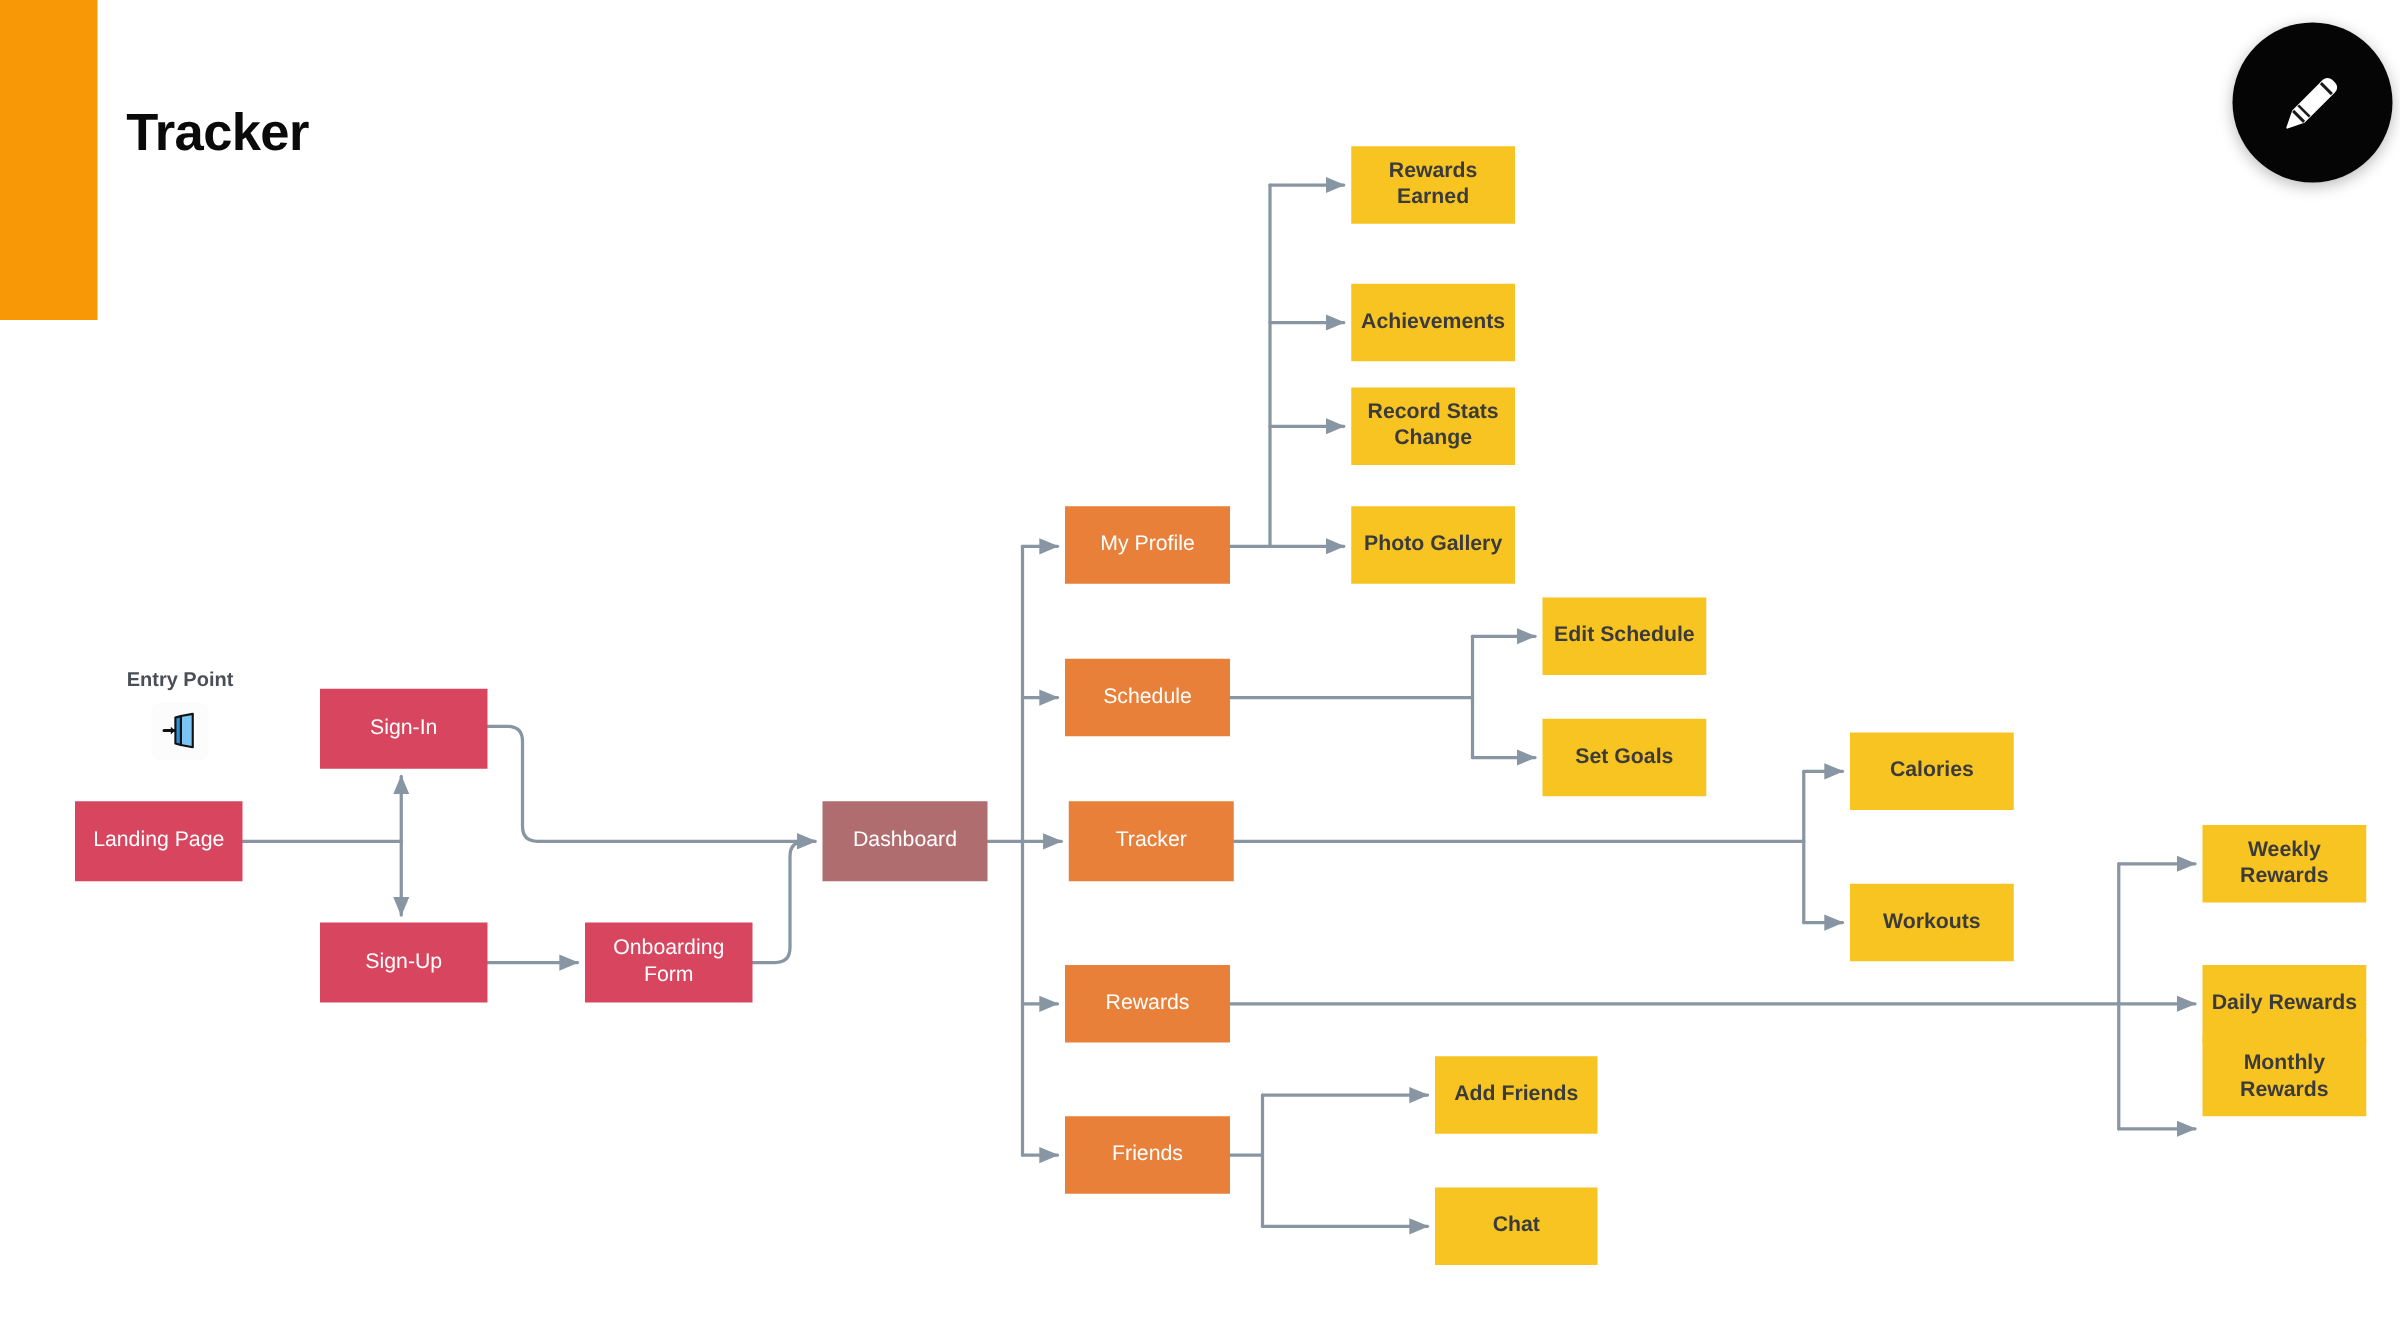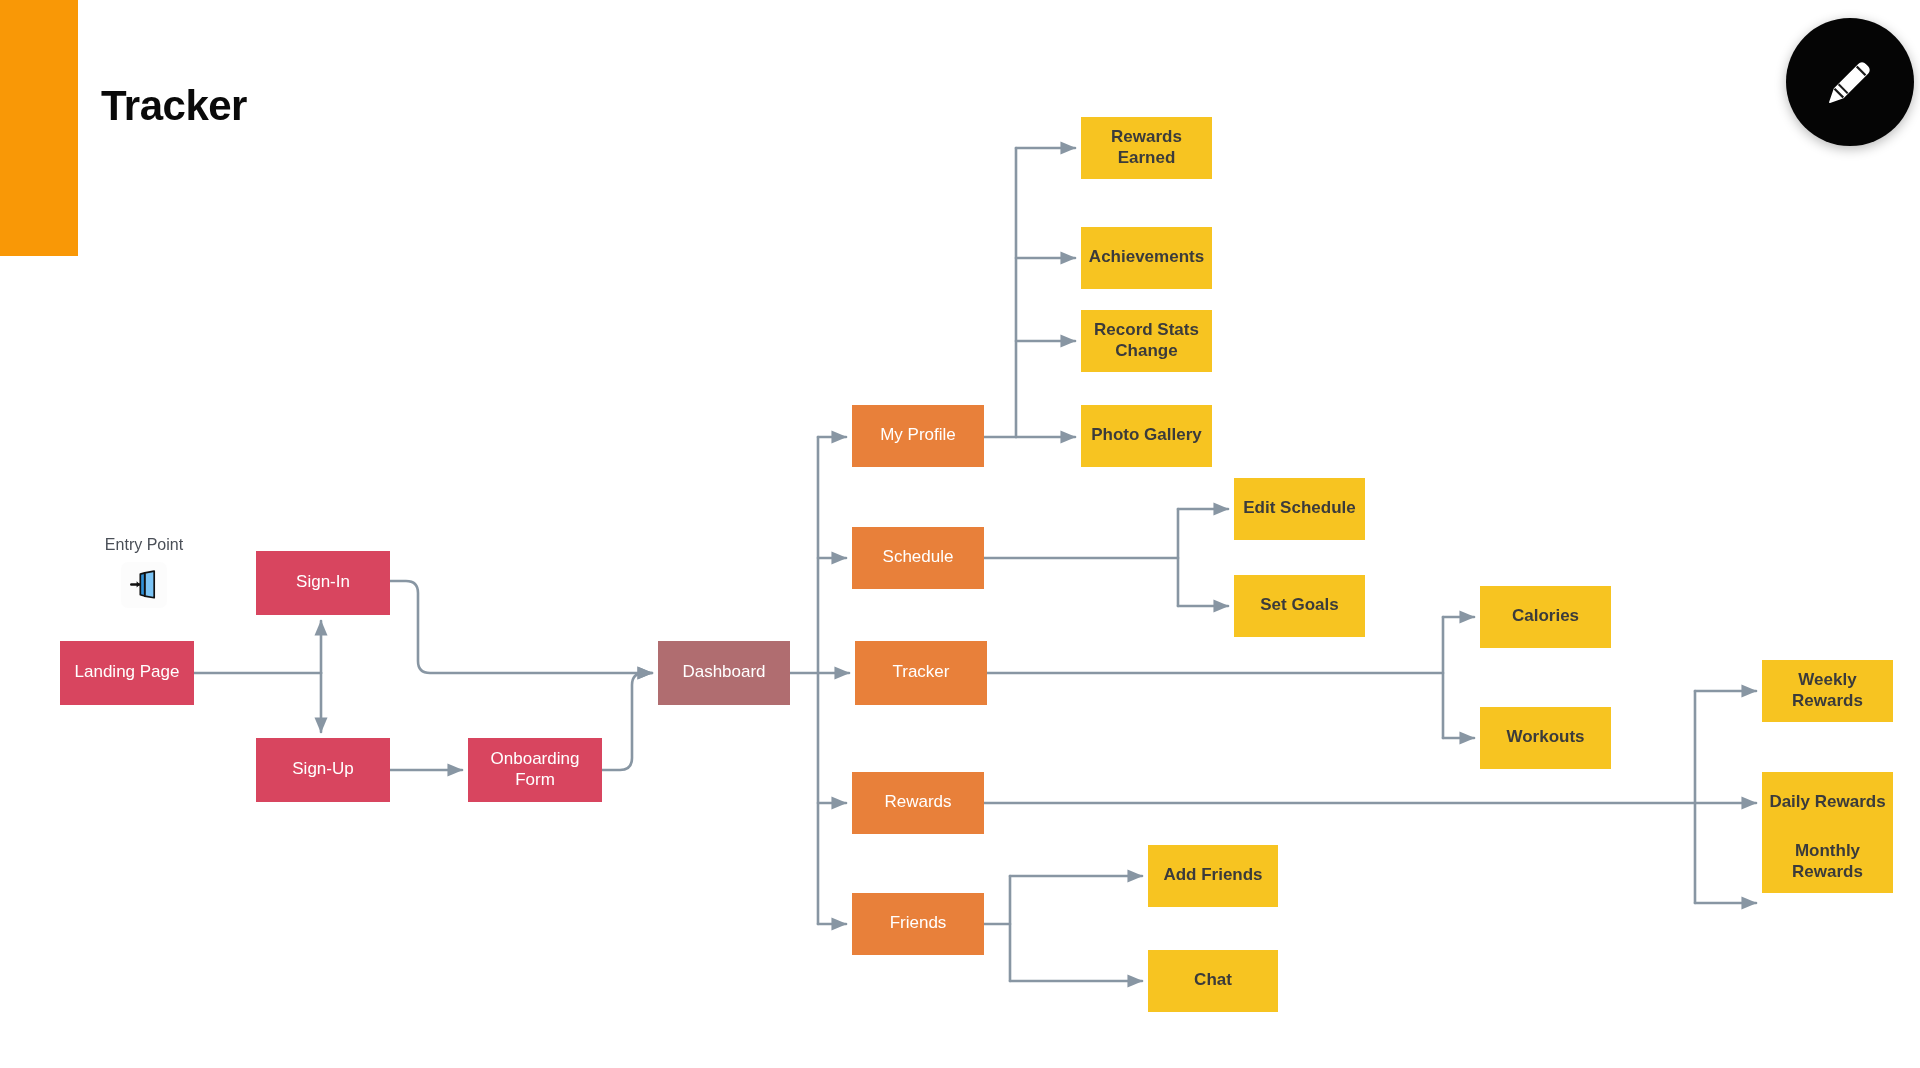--- a/index.html
+++ b/index.html
@@ -25,21 +25,21 @@
     border-radius:50%;background:#050505;
     display:flex;align-items:center;justify-content:center;
     box-shadow:0 3px 12px rgba(0,0,0,0.28);
     cursor:pointer;
   }
   #entry-point{
     position:absolute;left:84px;top:535px;width:120px;
     text-align:center;
   }
   #entry-point .ep-label{
-    font-size:16px;color:#4a4f57;font-weight:400;line-height:1.2;
+    font-size:16px;color:#4a4f57;font-weight:700;line-height:1.2;
   }
   #entry-point .ep-icon{
     margin-top:8px;display:inline-flex;align-items:center;justify-content:center;
     width:46px;height:46px;background:#fcfcfc;border-radius:7px;
   }
   svg#diagram{
     position:absolute;left:0;top:0;width:1920px;height:1068px;
   }
   .node-rect{stroke:none;}
   .node-label{

